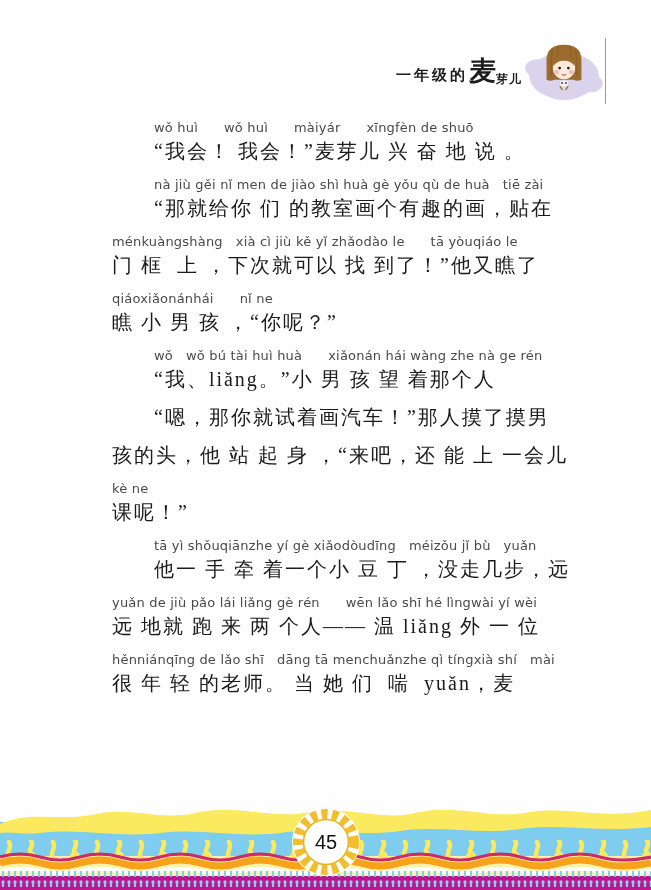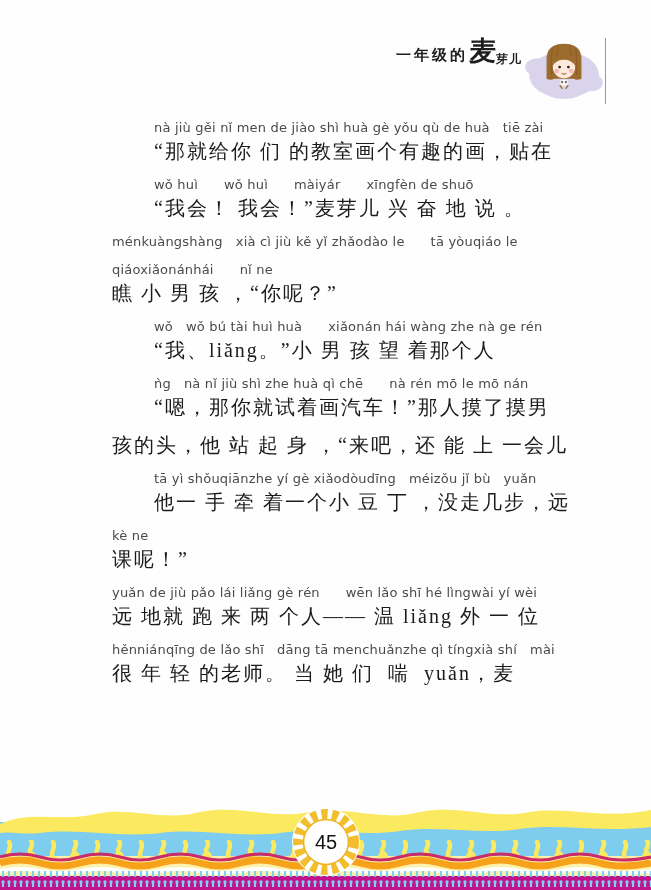--- a/index.html
+++ b/index.html
@@ -11,21 +11,21 @@
     overflow: hidden;
     font-family: "Liberation Sans", sans-serif;
   }
 
   
   .header {
     position: absolute;
     top: 38px; left: 396px;
     width: 210px; height: 66px;
     display: flex;
-    align-items: flex-start;
+    align-items: center;
     justify-content: space-between;
     border-right: 1px solid #9a9a9a;
     padding-right: 10px;
   }
   .title {
     font-family: "Liberation Serif", serif;
     font-weight: bold;
     color: #1d1d1d;
     white-space: nowrap;
     line-height: 1;
@@ -97,52 +97,52 @@
 
     <rect x="38" y="43" width="8" height="6" rx="2" fill="#f7f5ef"></rect>
     <circle cx="40" cy="45.5" r="1.1" fill="#555"></circle>
     <circle cx="44" cy="45.5" r="1.1" fill="#555"></circle>
     <path d="M38,49 L40,52 M46,49 L44,52" stroke="#9c6b2e" stroke-width="1.4" stroke-linecap="round"></path>
   </svg>
 </div>
 
 <div class="body-text">
   <div class="line indent">
+    <div class="pinyin">wǒ huì      wǒ huì      màiyár      xīngfèn de shuō</div>
+    <div class="hanzi">“我会！ 我会！”麦芽儿 兴 奋 地 说 。</div>
+  </div>
+  <div class="line indent">
     <div class="pinyin">nà jiù gěi nǐ men de jiào shì huà gè yǒu qù de huà   tiē zài</div>
     <div class="hanzi">“那就给你 们 的教室画个有趣的画，贴在</div>
   </div>
-  <div class="line indent">
-    <div class="pinyin">wǒ huì      wǒ huì      màiyár      xīngfèn de shuō</div>
-    <div class="hanzi">“我会！ 我会！”麦芽儿 兴 奋 地 说 。</div>
-  </div>
   <div class="line">
     <div class="pinyin">ménkuàngshàng   xià cì jiù kě yǐ zhǎodào le      tā yòuqiáo le</div>
+    <div class="hanzi">门 框  上 ，下次就可以 找 到了！”他又瞧了</div>
   </div>
   <div class="line">
     <div class="pinyin">qiáoxiǎonánhái      nǐ ne</div>
     <div class="hanzi">瞧 小 男 孩 ，“你呢？”</div>
   </div>
   <div class="line indent">
     <div class="pinyin">wǒ   wǒ bú tài huì huà      xiǎonán hái wàng zhe nà ge rén</div>
     <div class="hanzi">“我、liǎng。”小 男 孩 望 着那个人</div>
   </div>
   <div class="line indent">
-    <div class="pinyin">ǹg   nà nǐ jiù shì zhe huà qì chē      nà rén mō le mō nán</div>
     <div class="hanzi">“嗯，那你就试着画汽车！”那人摸了摸男</div>
   </div>
   <div class="line">
     <div class="hanzi">孩的头，他 站 起 身 ，“来吧，还 能 上 一会儿</div>
   </div>
+  <div class="line">
+    <div class="pinyin">kè ne</div>
+    <div class="hanzi">课呢！”</div>
+  </div>
   <div class="line indent">
     <div class="pinyin">tā yì shǒuqiānzhe yí gè xiǎodòudīng   méizǒu jǐ bù   yuǎn</div>
     <div class="hanzi">他一 手 牵 着一个小 豆 丁 ，没走几步，远</div>
-  </div>
-  <div class="line">
-    <div class="pinyin">kè ne</div>
-    <div class="hanzi">课呢！”</div>
   </div>
   <div class="line">
     <div class="pinyin">yuǎn de jiù pǎo lái liǎng gè rén      wēn lǎo shī hé lìngwài yí wèi</div>
     <div class="hanzi">远 地就 跑 来 两 个人—— 温 liǎng 外 一 位</div>
   </div>
   <div class="line">
     <div class="pinyin">hěnniánqīng de lǎo shī   dāng tā menchuǎnzhe qì tíngxià shí   mài</div>
     <div class="hanzi">很 年 轻 的老师。 当 她 们  喘  yuǎn，麦</div>
   </div>
 </div>

